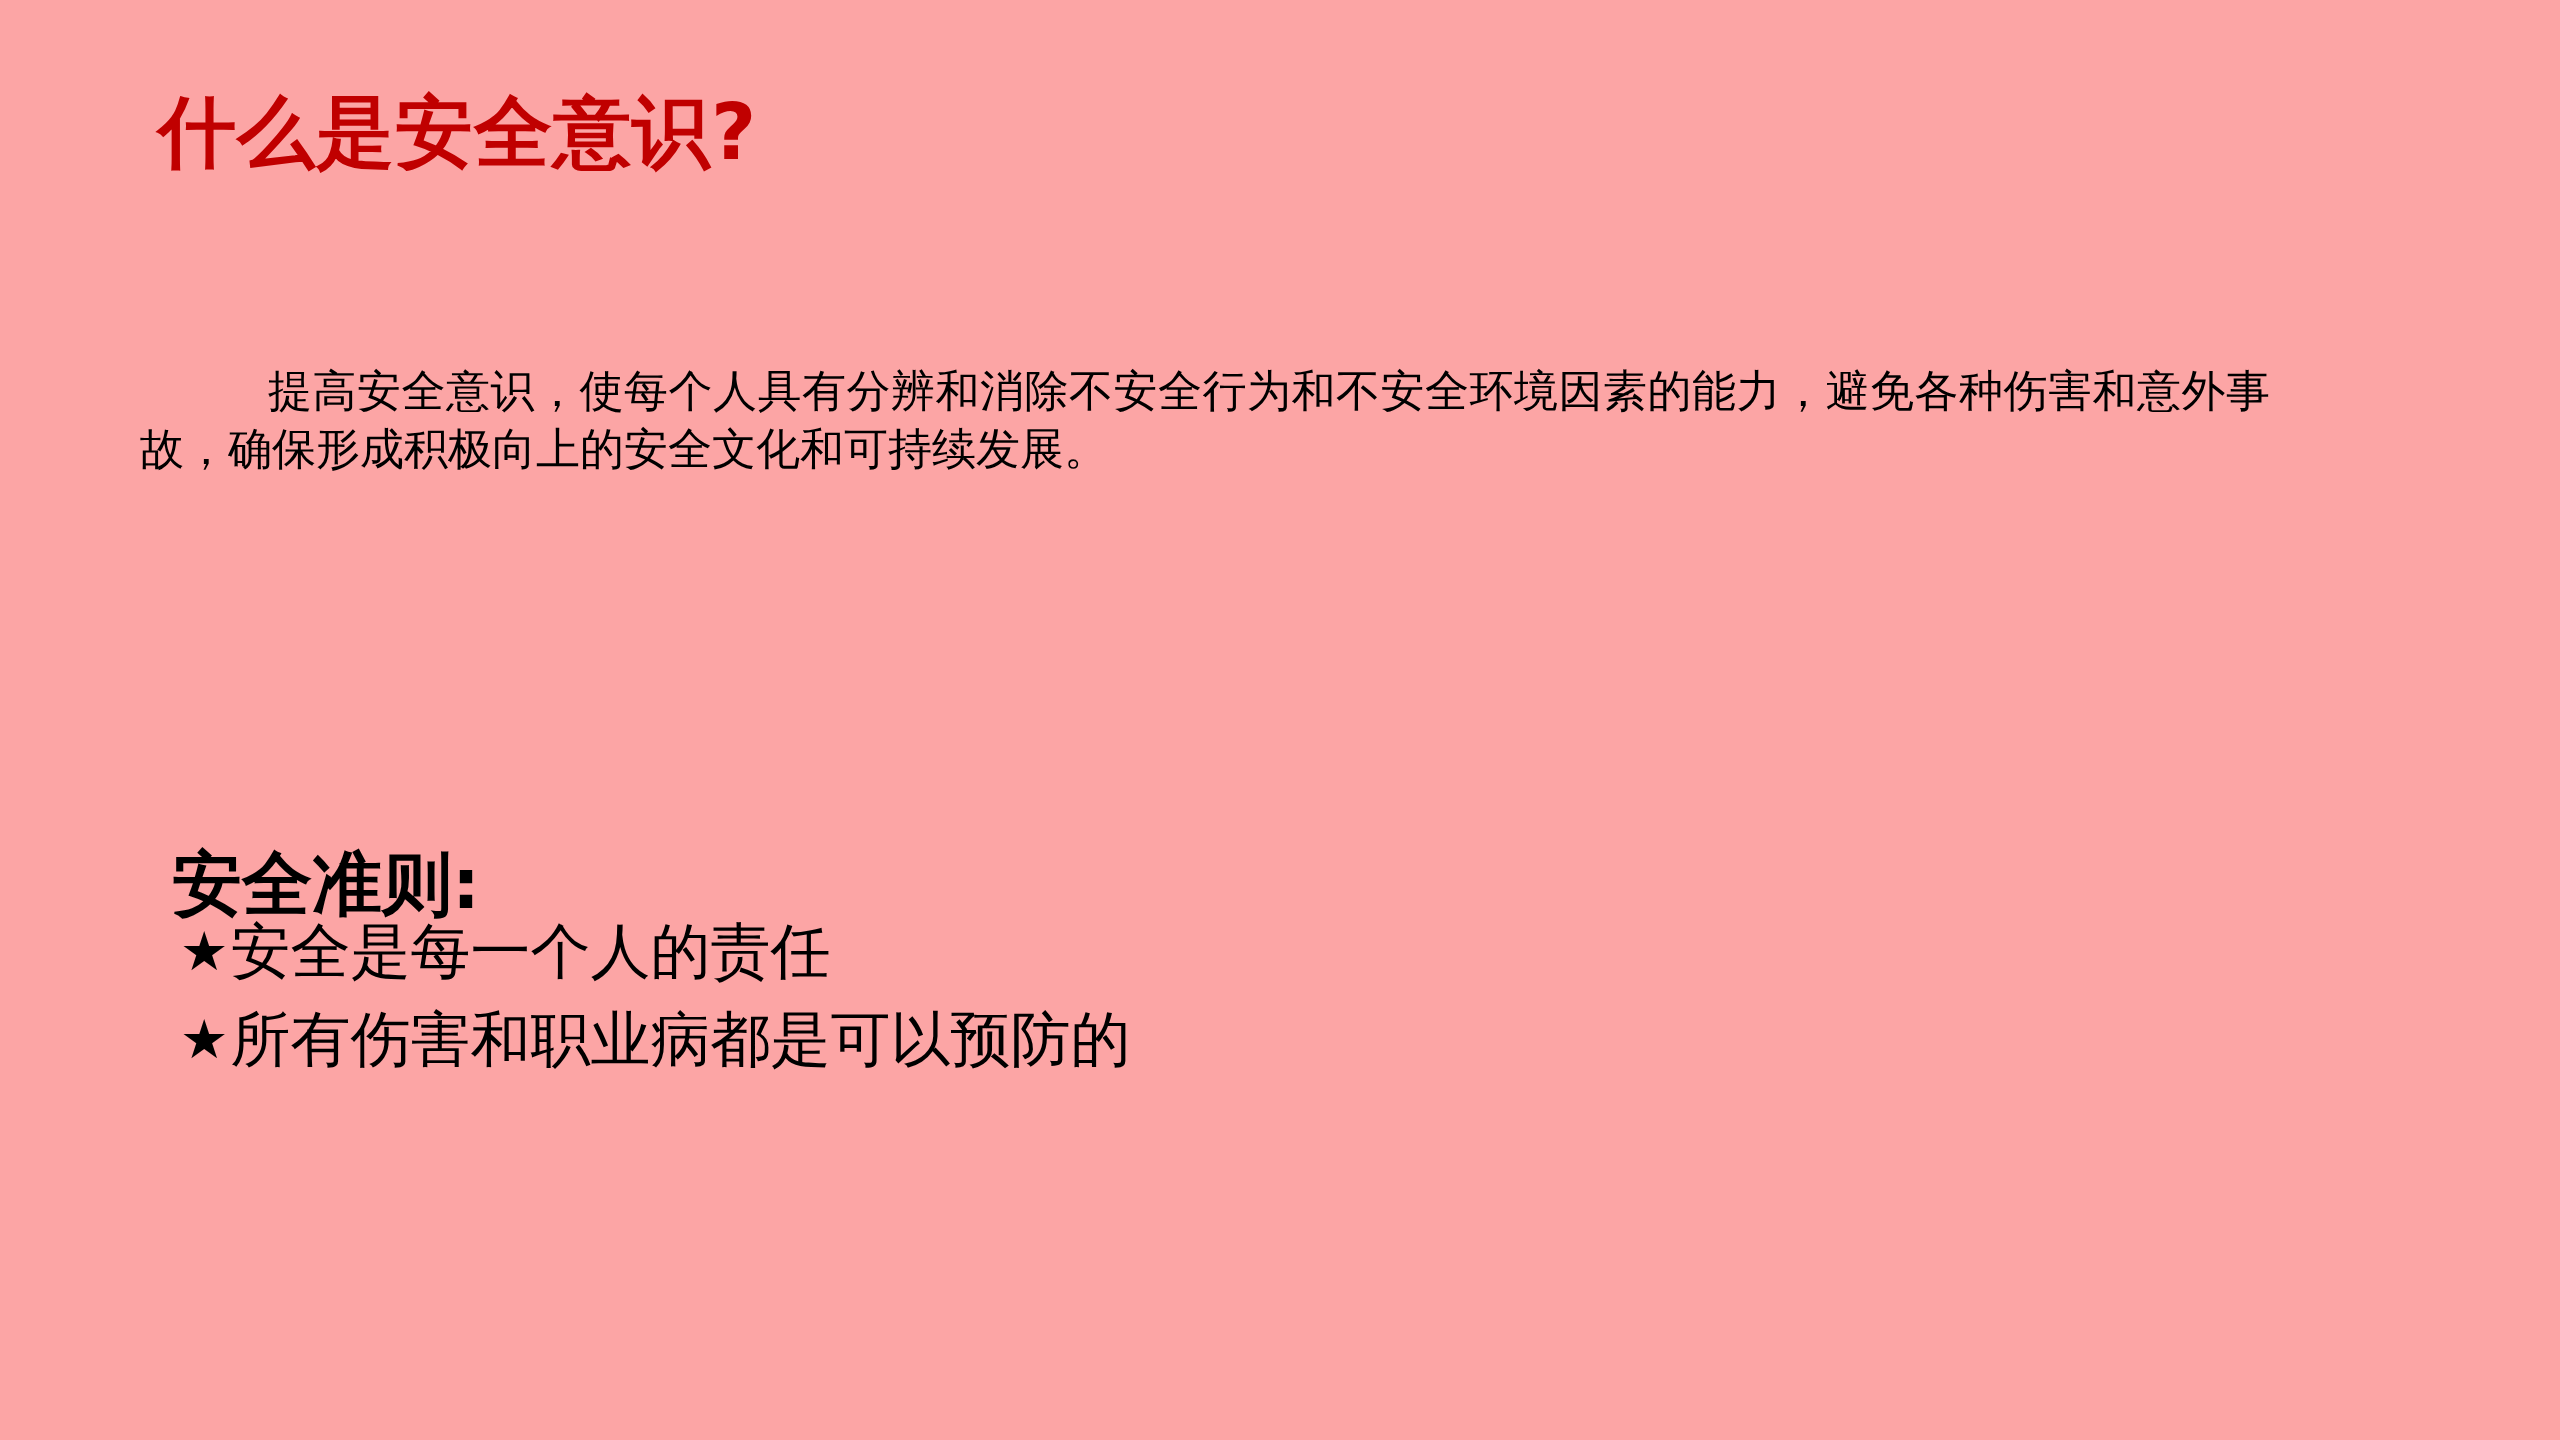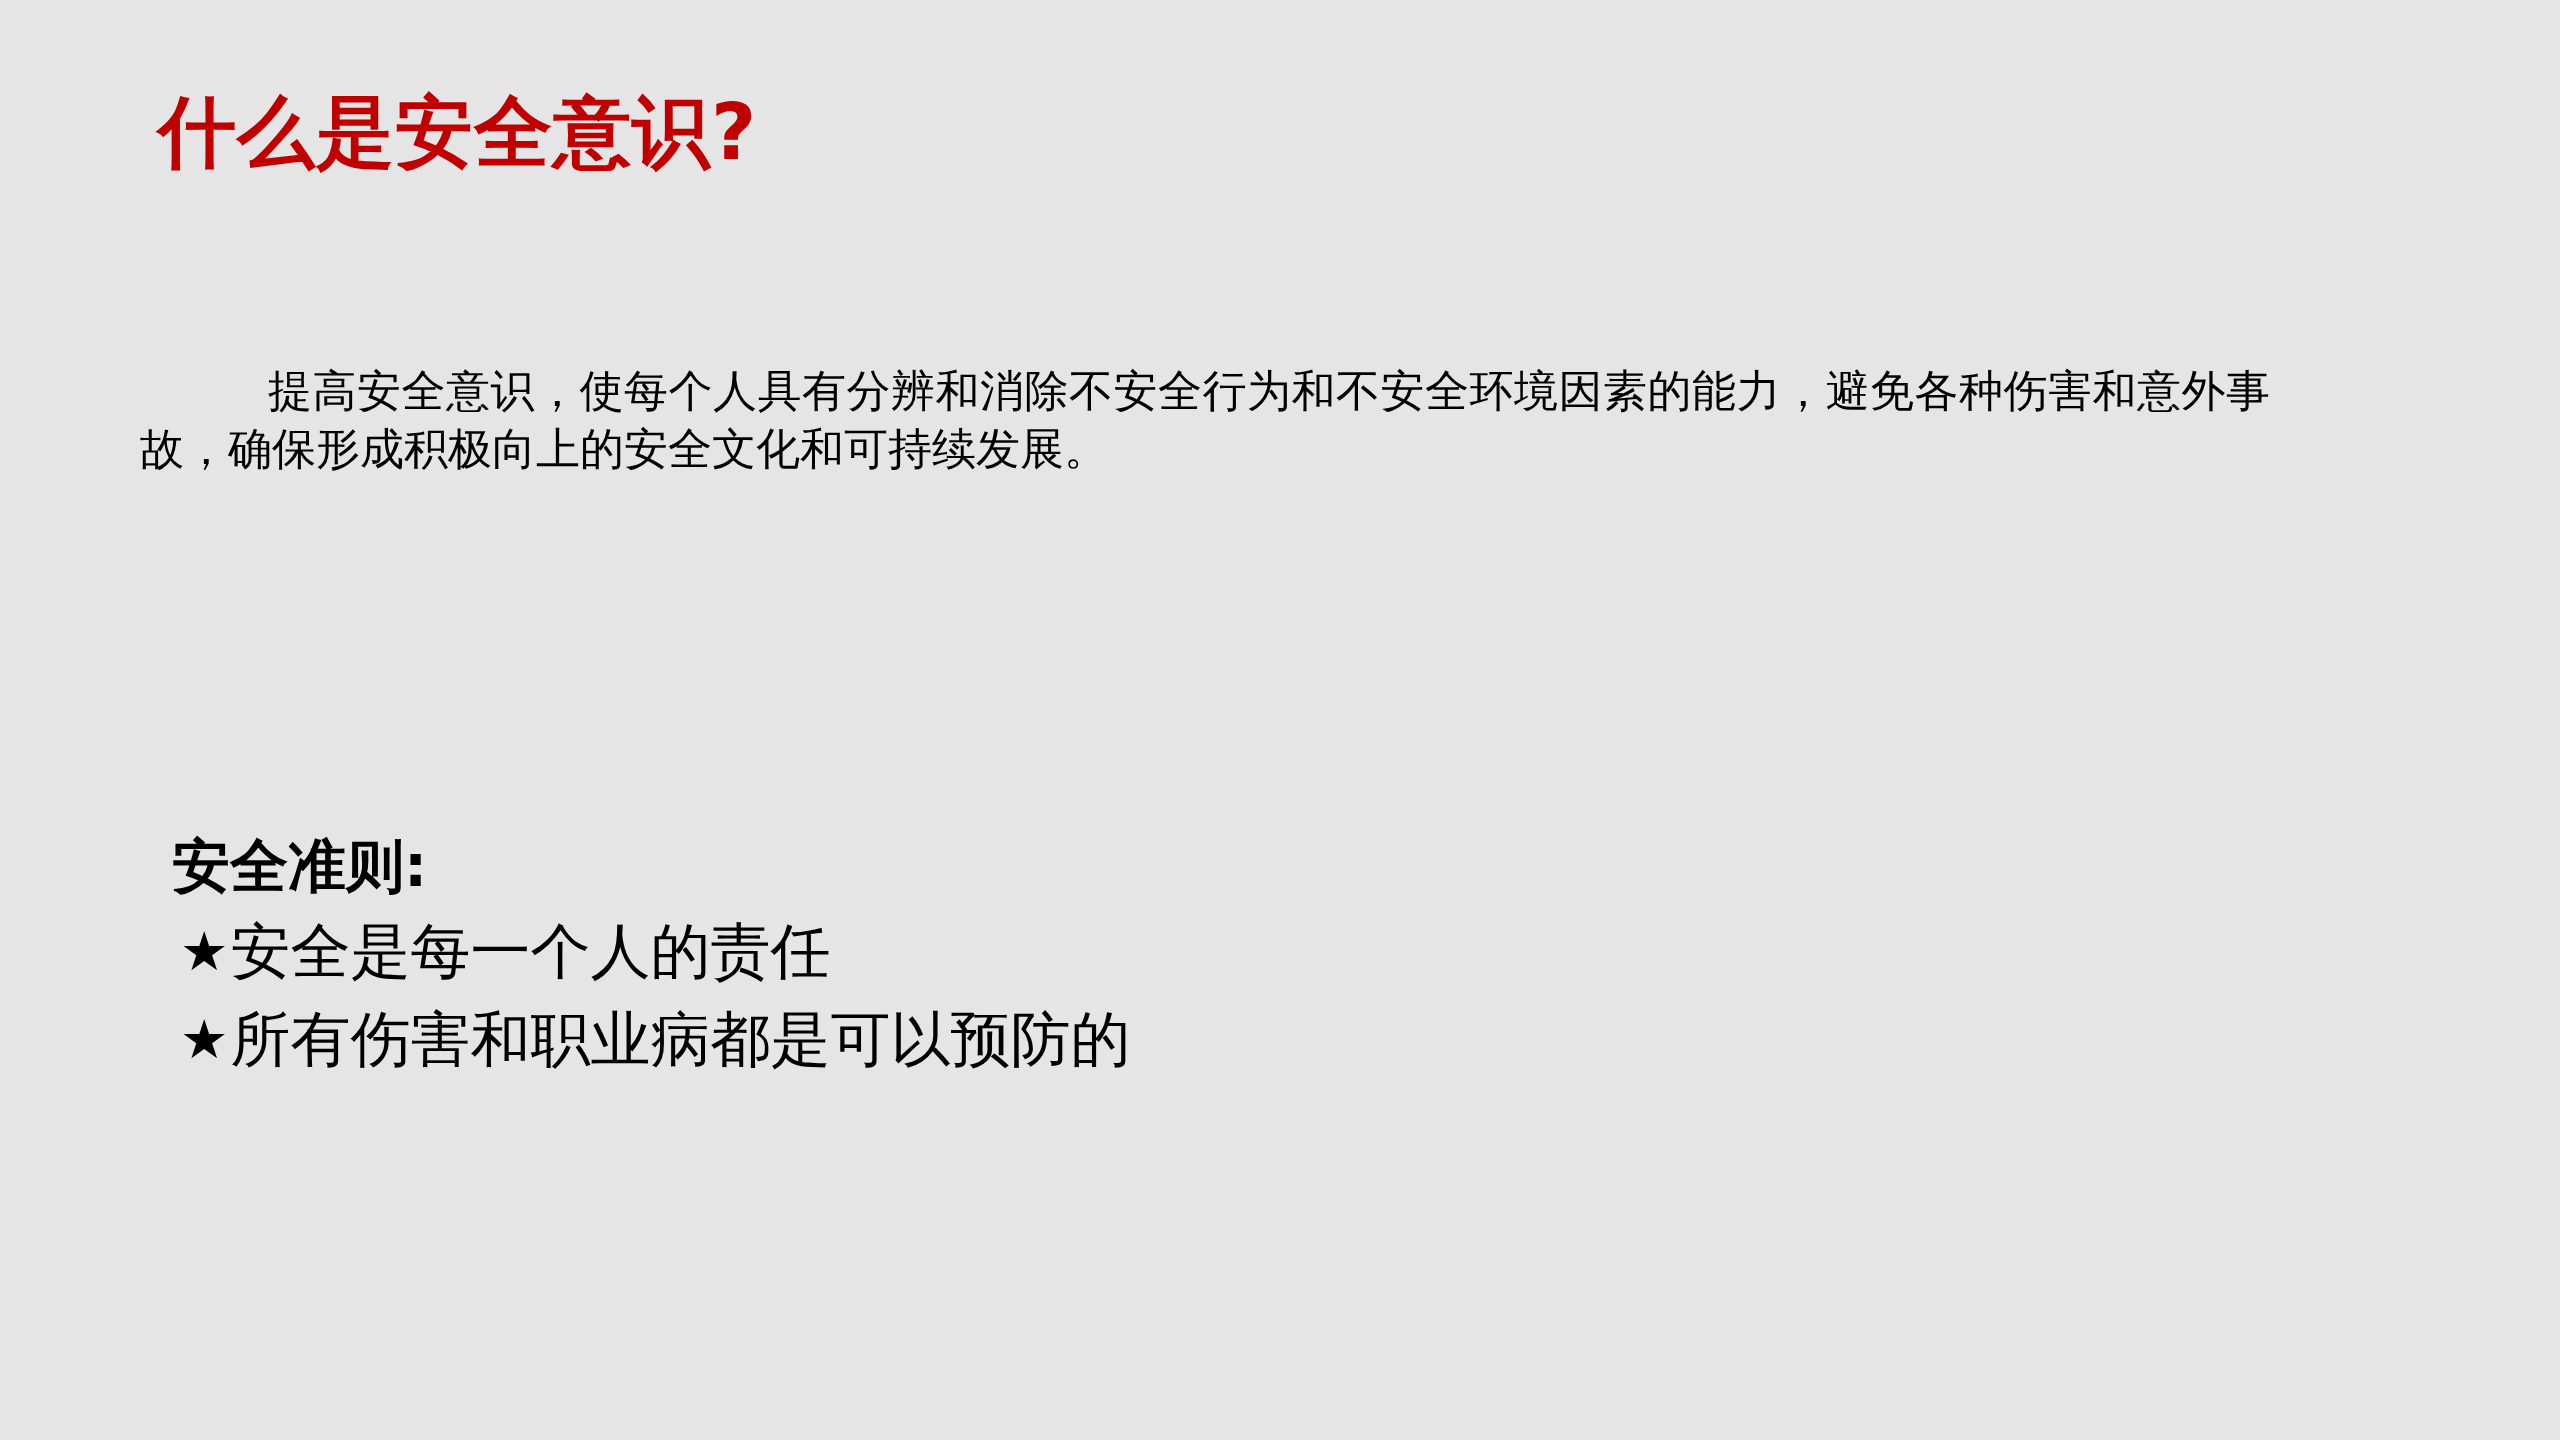--- a/index.html
+++ b/index.html
@@ -12,21 +12,21 @@
     width: 2560px;
     height: 1440px;
     font-family: "DejaVu Sans", "Liberation Sans", sans-serif;
     color: #000000;
     overflow: hidden;
     position: relative;
   }
   .slide {
     position: absolute;
     inset: 0;
-    background: #e5e5e5;
+    background: #fca5a5;
   }
   .slide-title {
     position: absolute;
     left: 158px;
     top: 38px;
     font-size: 78px;
     font-weight: 700;
     color: #c00000;
     letter-spacing: 1px;
     line-height: 1.1;
@@ -41,21 +41,21 @@
     font-weight: 400;
     line-height: 1.32;
     text-indent: 128px;
     color: #000000;
     text-align: justify;
   }
   .principles-heading {
     position: absolute;
     left: 172px;
     top: 780px;
-    font-size: 58px;
+    font-size: 70px;
     font-weight: 700;
     color: #000000;
     white-space: nowrap;
   }
   .principles-list {
     position: absolute;
     left: 180px;
     top: 908px;
     width: 2200px;
     list-style: none;

